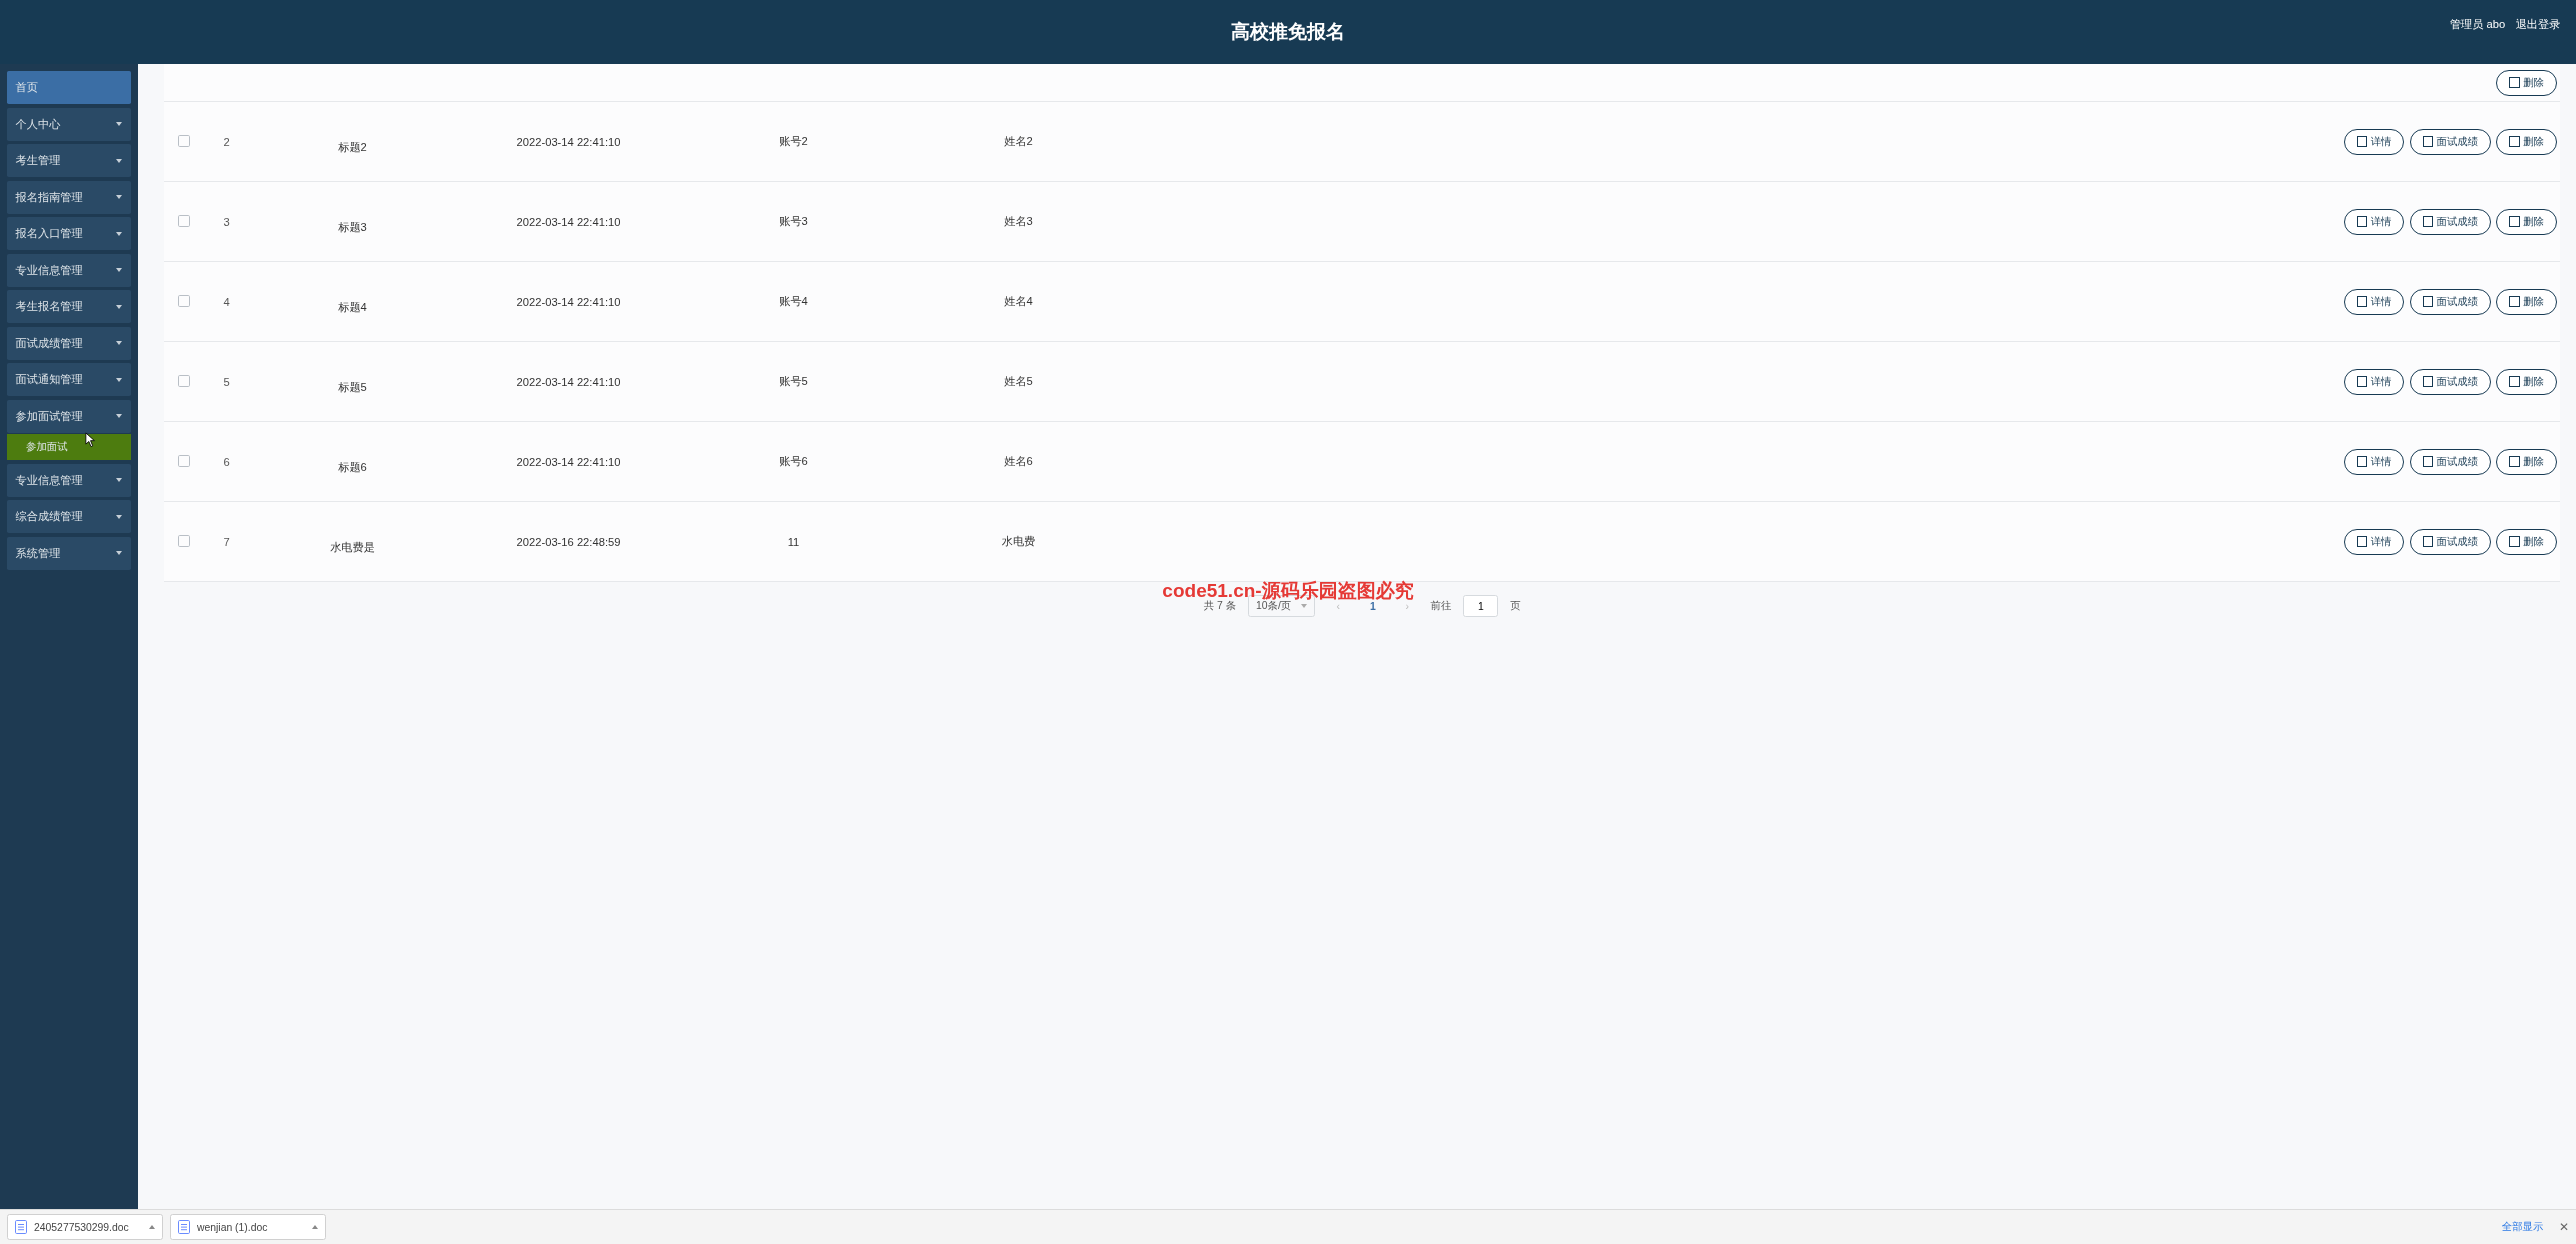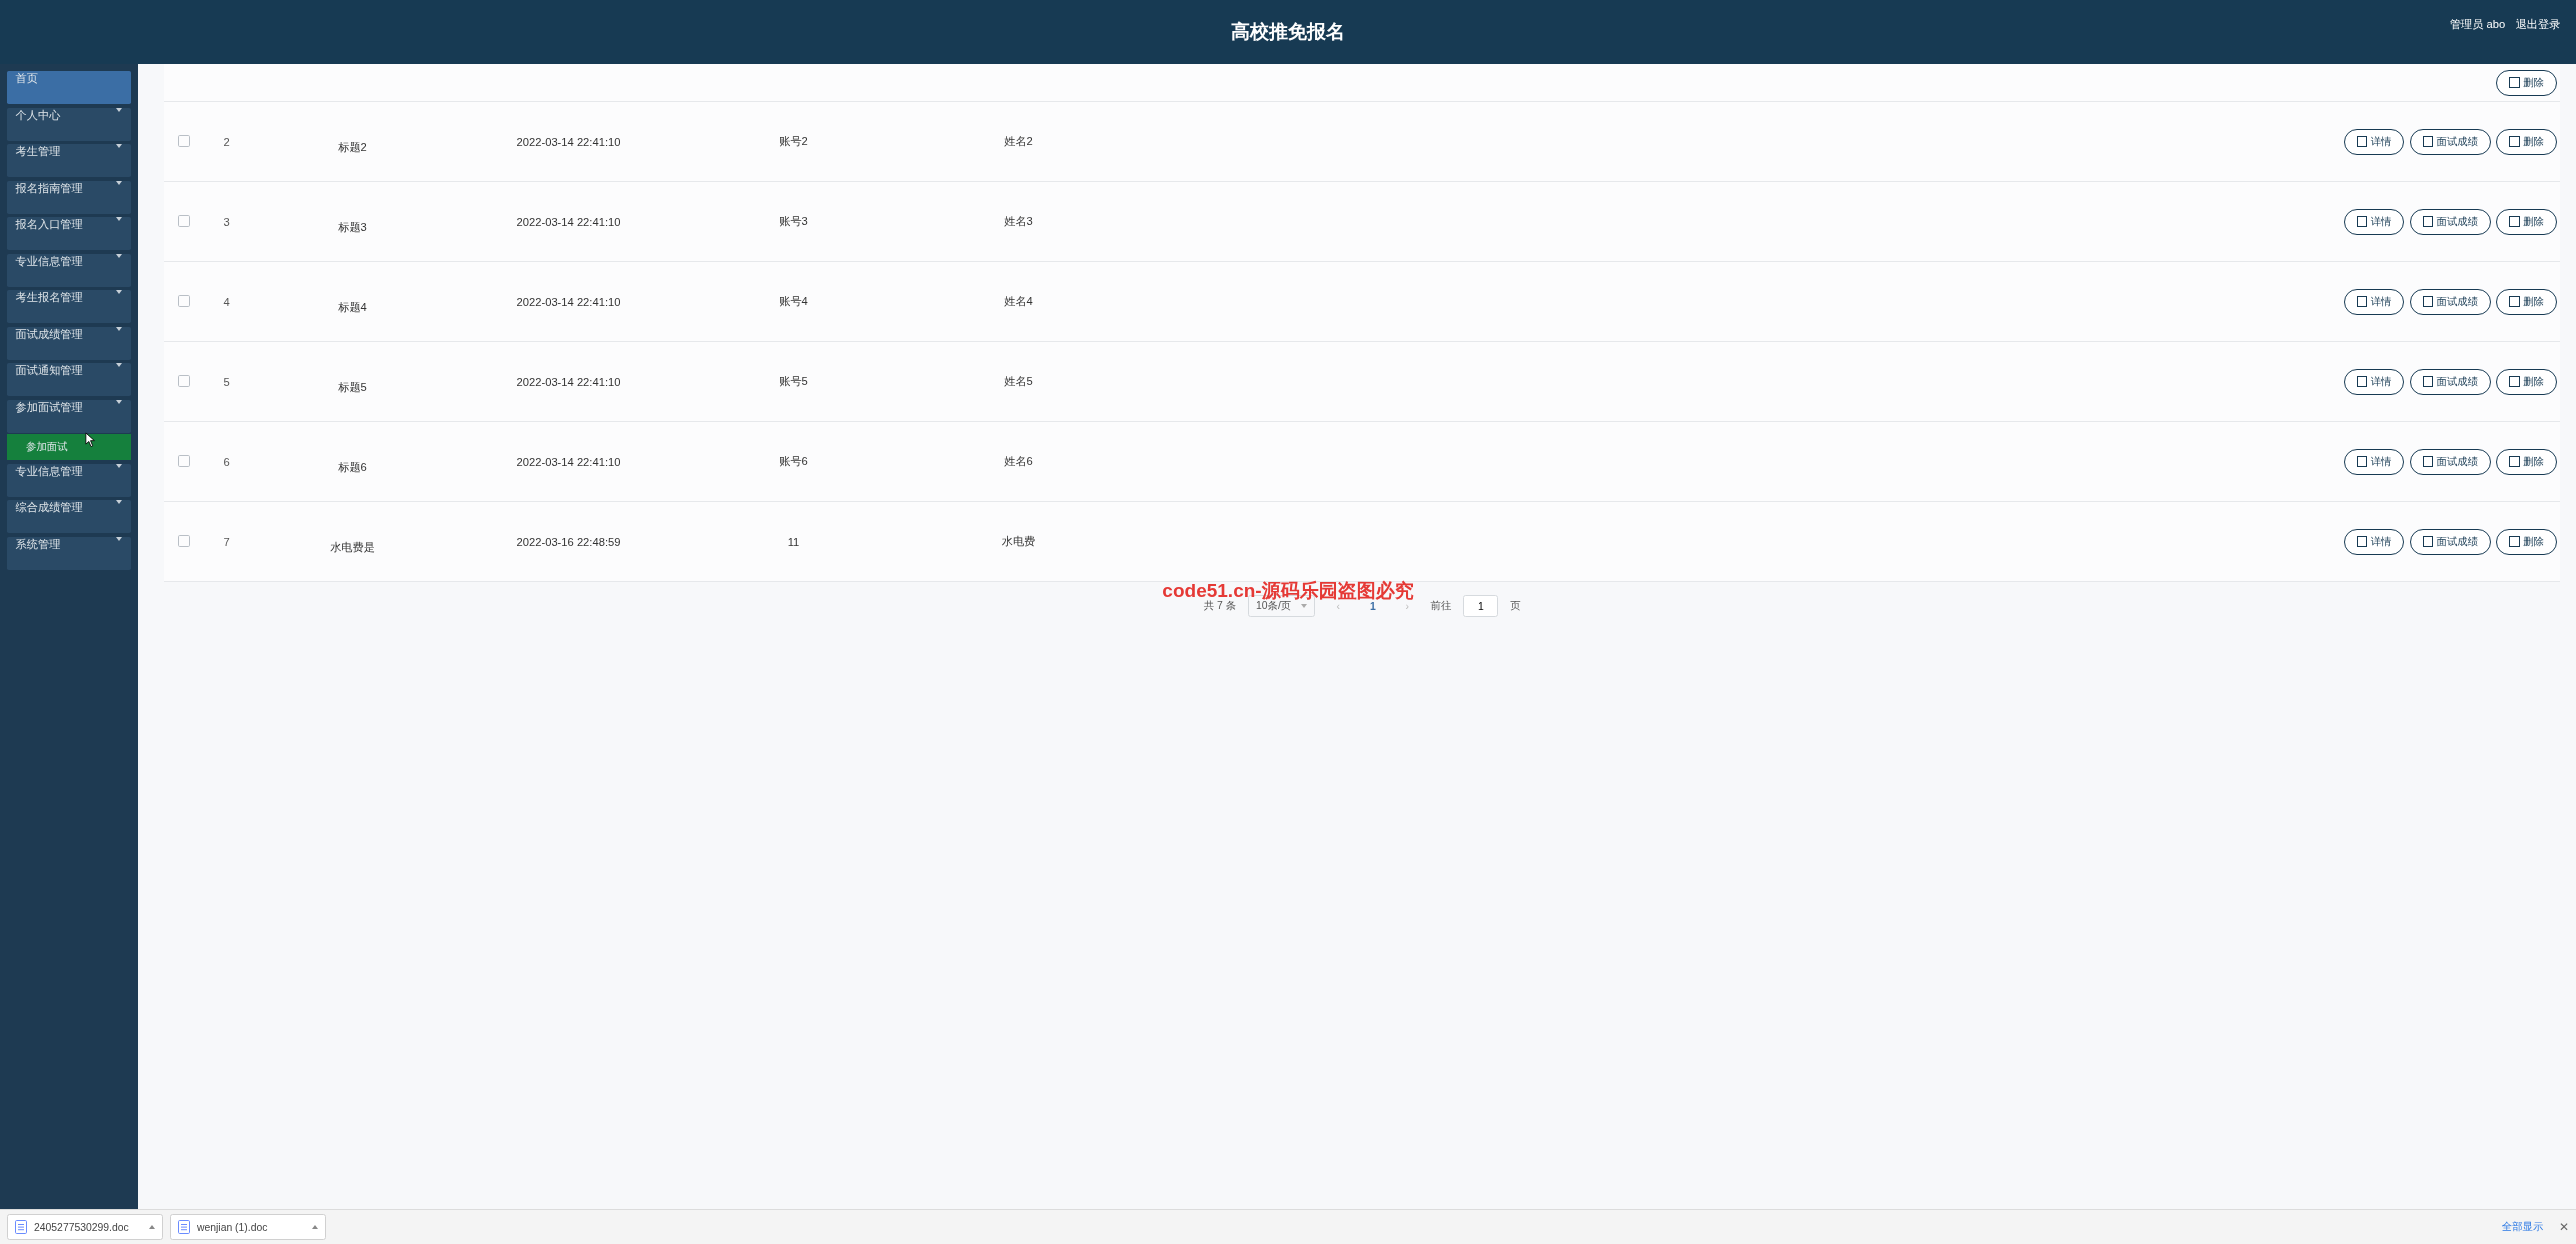--- a/index.html
+++ b/index.html
@@ -64,37 +64,37 @@
     background: #1e3a52;
     padding: 7px;
     overflow-y: auto;
     z-index: 2;
   }
   .side-item {
     background: #2a4a66;
     color: #e0e6ea;
     height: 33px;
     display: flex;
-    align-items: flex-start;
+    align-items: center;
     justify-content: space-between;
     padding: 0 8.6px;
     border-radius: 1.7px;
     margin-bottom: 3.5px;
     cursor: pointer;
     font-size: 11.2px;
   }
   .side-item.home { background: #3b6ea5; }
   .side-item .chev {
     width: 0; height: 0;
     border-left: 3.5px solid transparent;
     border-right: 3.5px solid transparent;
     border-top: 4.3px solid #c6d0d8;
   }
   .side-sub {
-    background: #15803d;
+    background: #4d7c0f;
     color: #e0e6ea;
     height: 26px;
     display: flex;
     align-items: center;
     padding-left: 19px;
     margin: -1.7px 0 3.5px 0;
     cursor: pointer;
     font-size: 10.4px;
   }
   .cursor {

